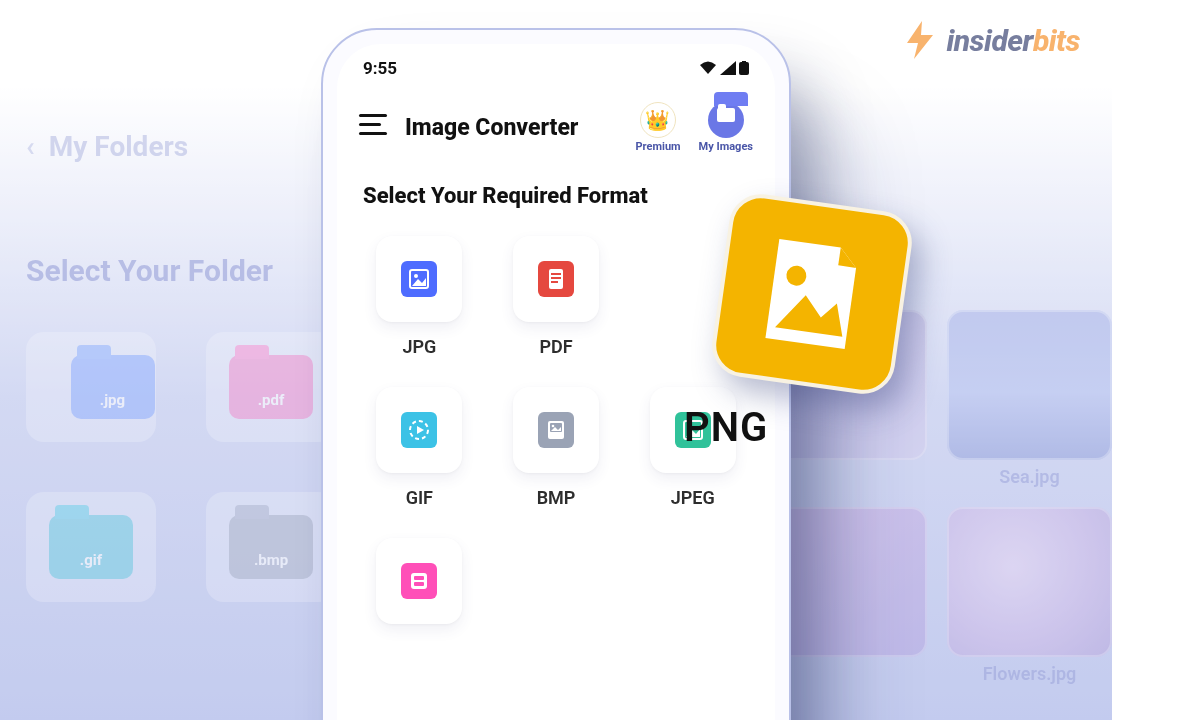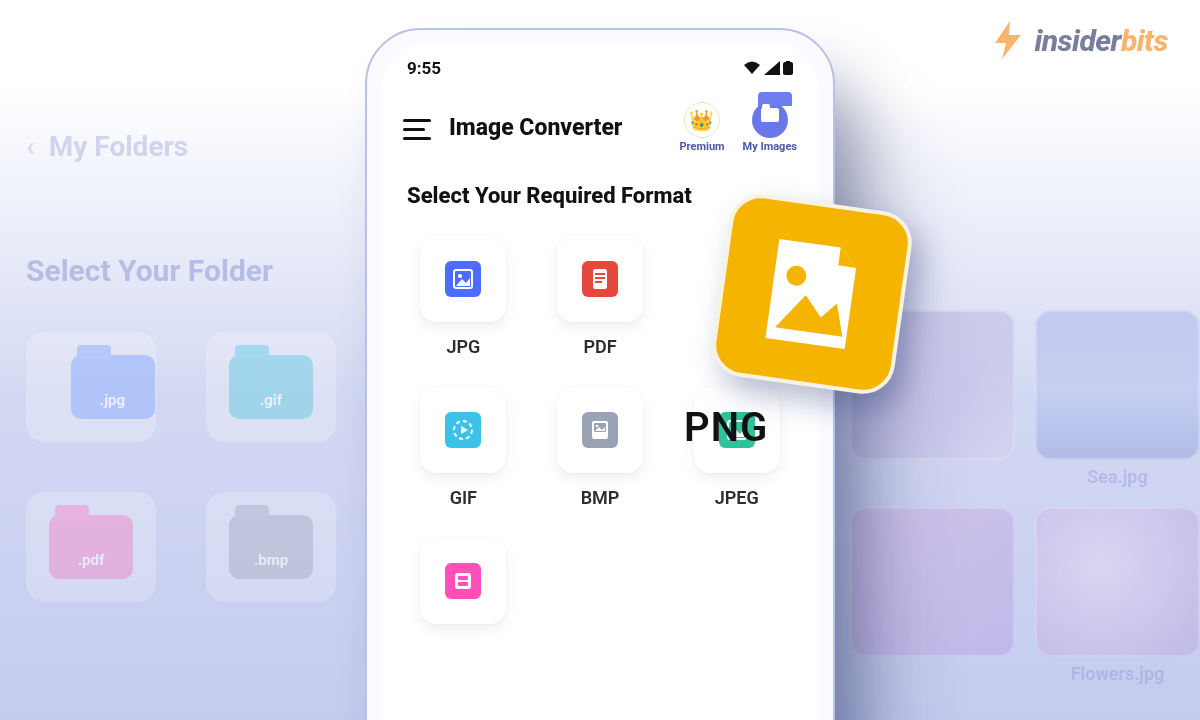--- a/index.html
+++ b/index.html
@@ -1,18 +1,18 @@
 <!DOCTYPE html>
 <html><head>
 <meta charset="utf-8">
 <style>
   * { box-sizing: border-box; margin: 0; padding: 0; }
   html, body { width: 1200px; height: 720px; overflow: hidden; font-family: -apple-system, "Segoe UI", Roboto, Arial, sans-serif; }
   .stage {
-    position: relative; width: 1200px; height: 720px;
+    position: relative; width: 1112px; height: 720px;
     background: linear-gradient(180deg, #ffffff 0%, #ffffff 12%, #bcc5ed 55%, #a4b0e6 100%);
   }
   .glass {
     position: absolute; inset: 0;
     background: rgba(255,255,255,0.35);
     pointer-events: none;
   }
 
   
   .logo { position: absolute; top: 18px; right: 32px; display: flex; align-items: center; gap: 4px; }
@@ -57,21 +57,21 @@
     border: 2px solid #b9c1e8;
     box-shadow: 30px 40px 60px -10px rgba(30,40,90,0.35), 60px 80px 90px -20px rgba(30,40,90,0.25);
     overflow:hidden;
   }
   .phone-inner{ position:absolute; inset:14px; border-radius:44px; background:#ffffff; overflow:hidden; }
   .statusbar{ display:flex; justify-content:space-between; align-items:center; padding:14px 26px 4px; font-size:17px; font-weight:700; color:#111;}
   .status-icons{ display:flex; gap:3px; align-items:flex-end;}
   .status-icons svg{ display:block; }
 
   .app-header{ display:flex; align-items:center; justify-content:space-between; padding:20px 22px 6px; }
-  .app-header-left{ display:flex; align-items:flex-end; gap:18px;}
+  .app-header-left{ display:flex; align-items:flex-start; gap:18px;}
   .hamburger{ width:28px; height:22px; position:relative; cursor:pointer;}
   .hamburger span{ position:absolute; left:0; right:0; height:3px; background:#111; border-radius:2px;}
   .hamburger span:nth-child(1){ top:0;}
   .hamburger span:nth-child(2){ top:9px; width:80%;}
   .hamburger span:nth-child(3){ top:18px;}
   .app-title{ font-size:23px; font-weight:800; color:#111;}
 
   .header-actions{ display:flex; gap:18px; }
   .hicon{ display:flex; flex-direction:column; align-items:center; gap:2px; cursor:pointer;}
   .hicon .circ{ width:36px; height:36px; border-radius:50%; display:flex; align-items:center; justify-content:center;}
@@ -127,27 +127,27 @@
       <span>My Folders</span>
     </div>
     <div class="bg-left-title">Select Your Folder</div>
     <div class="folder-grid">
       <div class="folder-tile">
           <div class="folder f-blue">
             <span>.jpg</span>
           </div>
         </div>
       <div class="folder-tile">
+          <div class="folder f-pink">
+            <span>.pdf</span>
+          </div>
+        </div>
+      <div class="folder-tile">
           <div class="folder f-teal">
             <span>.gif</span>
-          </div>
-        </div>
-      <div class="folder-tile">
-          <div class="folder f-pink">
-            <span>.pdf</span>
           </div>
         </div>
       <div class="folder-tile">
           <div class="folder f-grey">
             <span>.bmp</span>
           </div>
         </div>
     </div>
   </div>
 

